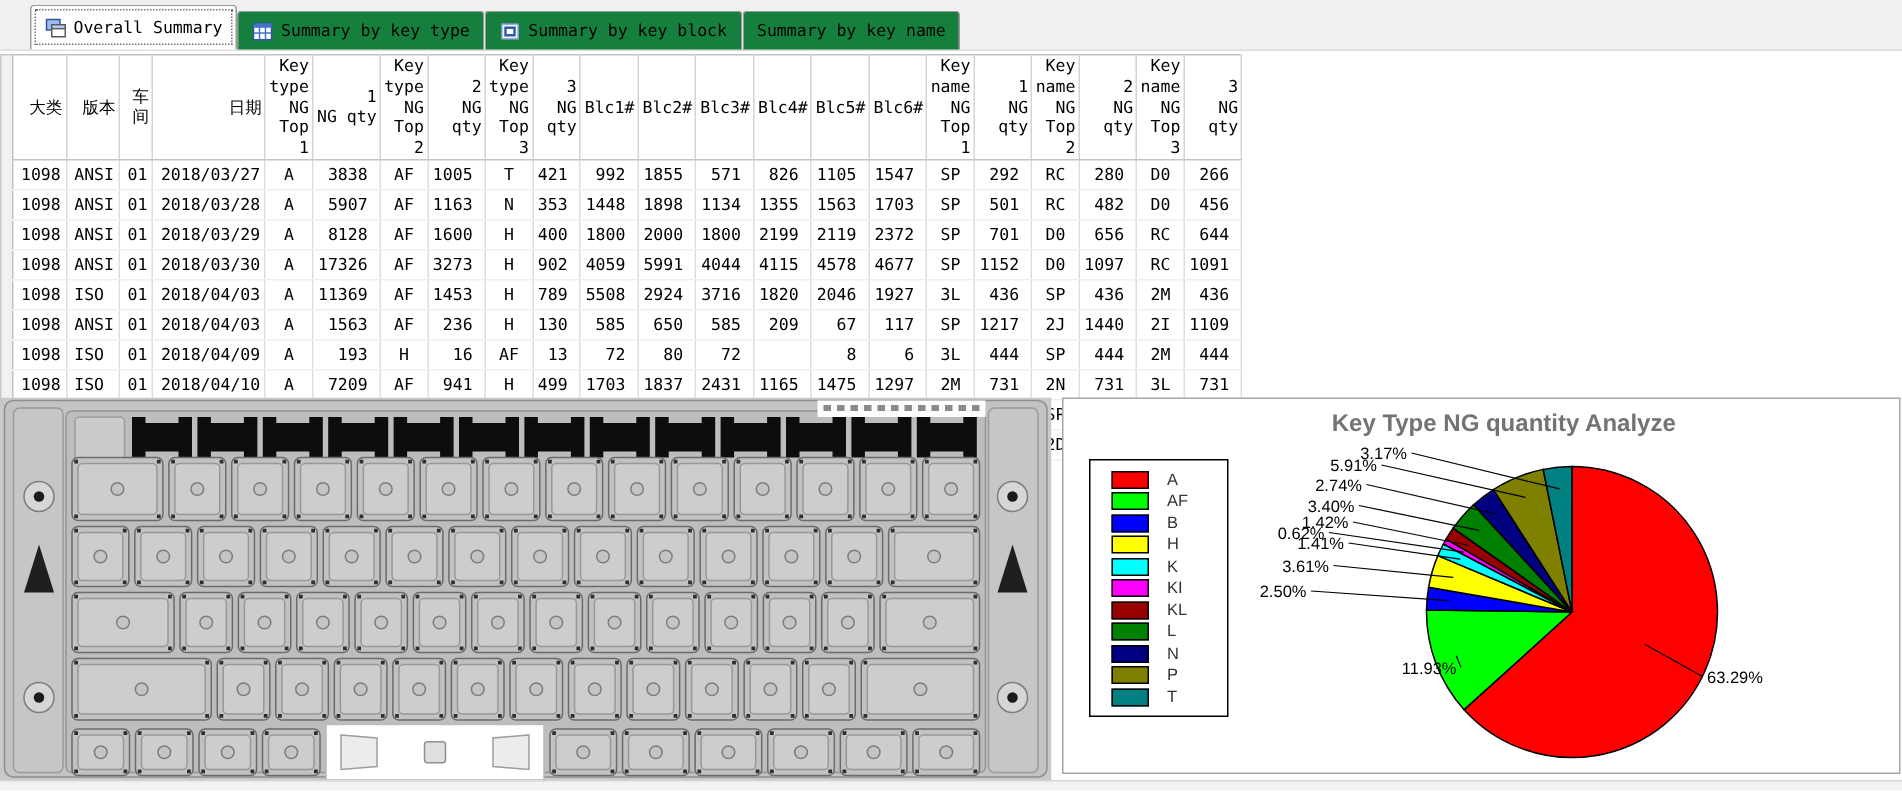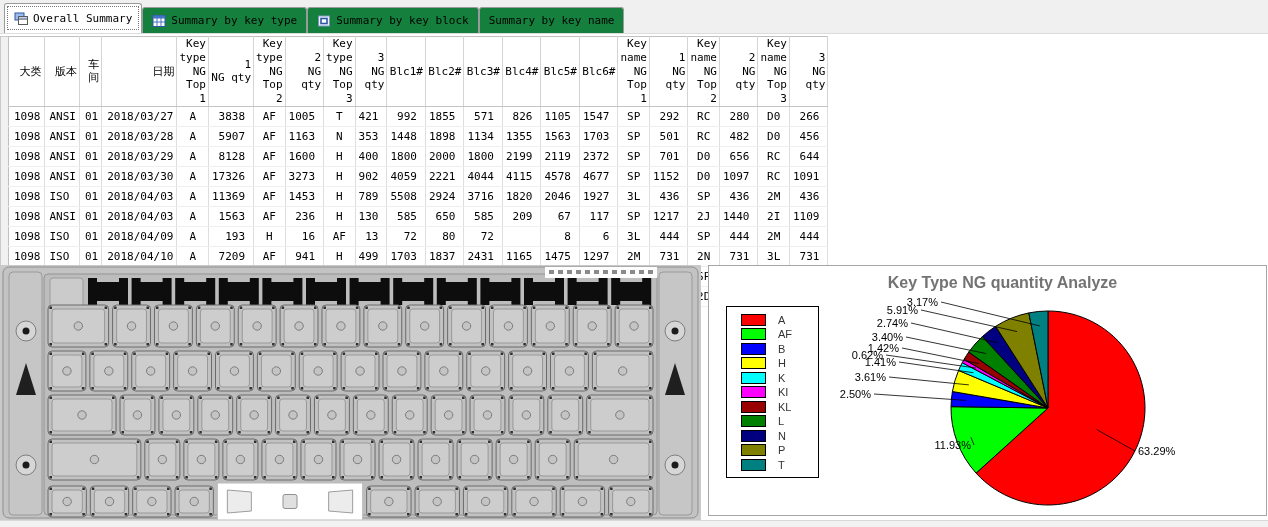--- a/index.html
+++ b/index.html
@@ -5,21 +5,21 @@
   html,body{margin:0;padding:0;background:#fff;}
   #app{position:relative;width:1268px;height:527px;background:#ffffff;overflow:hidden;
        font-family:"DejaVu Sans Mono", monospace;font-size:11px;color:#000;}
 
   
   #tabbar{position:absolute;left:0;top:0;width:1268px;height:33px;background:#f0f0f0;
           border-bottom:1px solid #dcdcdc;display:flex;align-items:flex-end;}
   .tab{display:flex;align-items:center;gap:4px;height:25px;margin-top:4px;padding:0 9px;
        background:#15803d;border:1px solid #9a9a9a;border-bottom:none;
        border-top-left-radius:3px;border-top-right-radius:3px;cursor:default;white-space:nowrap;}
-  .tab.active{background:#ffffff;height:29px;outline:1px dotted #777;outline-offset:-4px;margin-left:4px;}
+  .tab.active{background:#ffffff;height:29px;outline:1px dotted #777;outline-offset:-4px;margin-left:20px;}
   .tab .ticon{width:15px;height:14px;display:inline-block;}
   .tlabel{font-size:11px;}
 
   
   #table-zone{position:absolute;left:0;top:36px;}
   #row-margin{position:absolute;left:0;top:0;width:8px;background:#f1f1f1;border:1px solid #c9c9c9;border-right:none;}
   table#summary-table{position:absolute;left:8px;top:0;border-collapse:collapse;table-layout:fixed;
         background:#fff;border:1px solid #c0c0c0;font-size:11px;}
   #summary-table th{font-weight:normal;white-space:pre-line;text-align:right;vertical-align:middle;
         height:32px;border-right:1px solid #d4d4d4;border-bottom:1px solid #c4c4c4;padding:0 2px;line-height:1.25;}
@@ -234,21 +234,21 @@
             <td class="al">ANSI</td>
             <td class="al">01</td>
             <td class="al">2018/03/30</td>
             <td class="ac">A</td>
             <td class="ar">17326</td>
             <td class="ac">AF</td>
             <td class="ar">3273</td>
             <td class="ac">H</td>
             <td class="ar">902</td>
             <td class="ar">4059</td>
-            <td class="ar">2221</td>
+            <td class="ar">5991</td>
             <td class="ar">4044</td>
             <td class="ar">4115</td>
             <td class="ar">4578</td>
             <td class="ar">4677</td>
             <td class="ac">SP</td>
             <td class="ar">1152</td>
             <td class="ac">D0</td>
             <td class="ar">1097</td>
             <td class="ac">RC</td>
             <td class="ar">1091</td>

